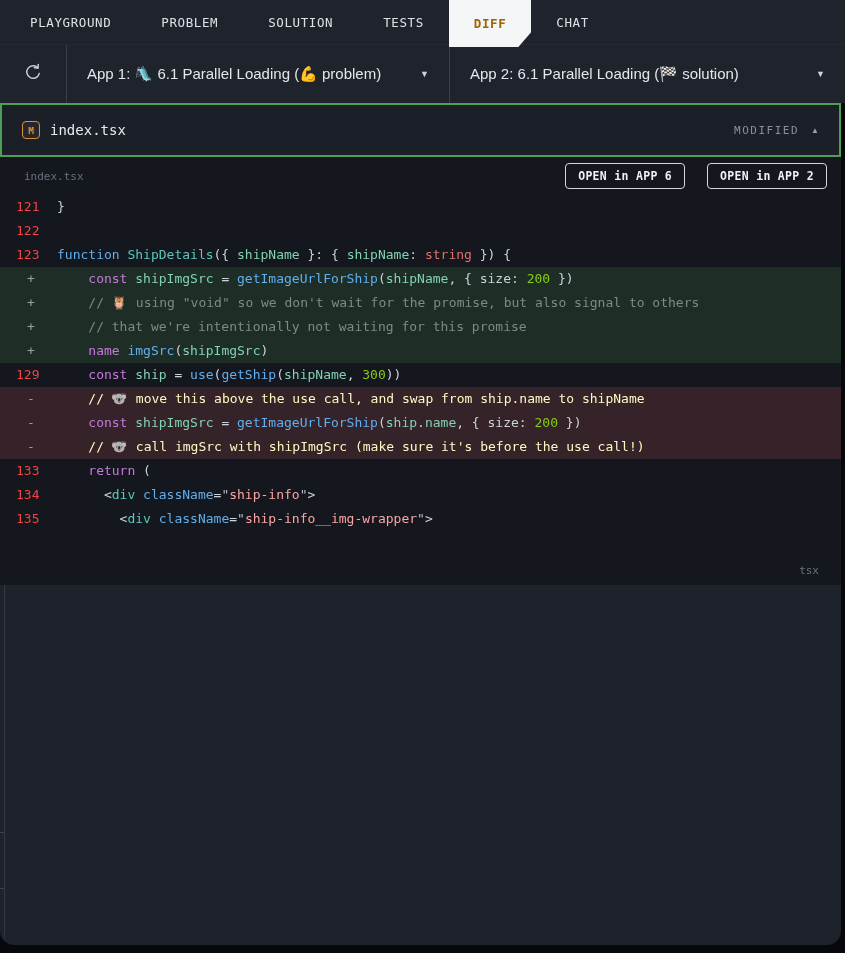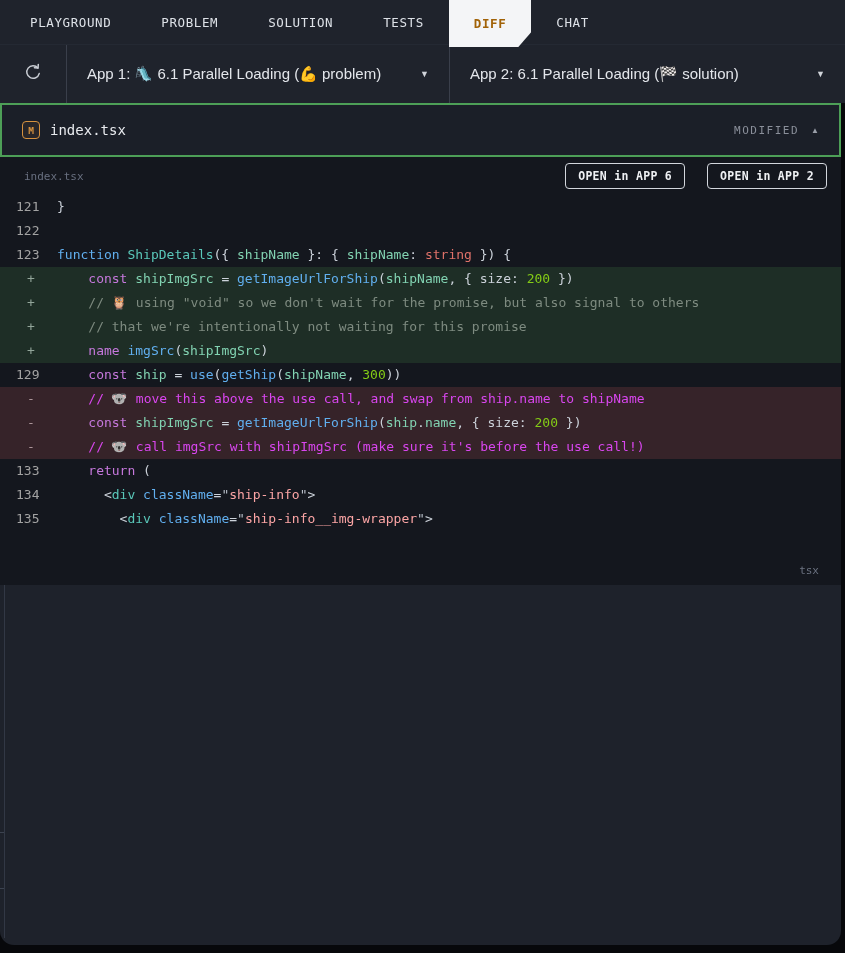--- a/index.html
+++ b/index.html
@@ -45,31 +45,31 @@
   .code-block{background:#14171e;height:428px;box-sizing:border-box;position:relative;}
   .code-header{height:38px;display:flex;align-items:center;justify-content:space-between;
        padding:0 14px 0 24px;}
   .code-filename{color:#697080;font-family:"DejaVu Sans Mono",monospace;font-size:11px;}
   .open-buttons{display:flex;gap:22px;}
   .open-btn{border:1px solid #d3d7dd;border-radius:4px;background:transparent;color:#eef0f3;
        font-family:"DejaVu Sans Mono",monospace;font-size:11.5px;font-weight:bold;letter-spacing:0.3px;
        padding:5px 12px;cursor:pointer;}
   .code-lines{font-family:"DejaVu Sans Mono",monospace;font-size:13px;line-height:24px;}
   .row{display:flex;white-space:pre;}
-  .gutter{flex:none;width:57px;box-sizing:border-box;padding-left:16px;color:#a3a3a3;}
+  .gutter{flex:none;width:57px;box-sizing:border-box;padding-left:16px;color:#ef4444;}
   .gutter.g-sign{padding-left:27px;}
   .row.add{background:#1e2e26;}
   .row.del{background:#362329;}
   .row.add .gutter{color:#93a69a;}
   .row.del .gutter{color:#ab9599;}
   .code{flex:1;white-space:pre;}
   .tk-d{color:#ccd2da}.tk-k{color:#c678dd}.tk-b{color:#61afef}.tk-v{color:#82d3b2}
   .tk-t{color:#5ac8ba}.tk-ty{color:#e0726a}.tk-n{color:#84cc16}.tk-s{color:#fca5a5}
   .tk-q{color:#b9bfc9}.tk-c{color:#747d87}
-  .row.add .tk-c{color:#7e8b80}.row.del .tk-c{color:#d946ef}
+  .row.add .tk-c{color:#7e8b80}.row.del .tk-c{color:#fef9c3}
   .lang-label{position:absolute;right:22px;bottom:8px;color:#6b7280;
        font-family:"DejaVu Sans Mono",monospace;font-size:11px;}
 
   
   .left-strip{position:absolute;left:0;top:482px;width:4px;height:353px;
        border-right:1px solid #323845;}
   .left-strip .tick{position:absolute;left:0;width:4px;height:1px;background:#3c4350;}
 </style>
 </head>
 <body>

